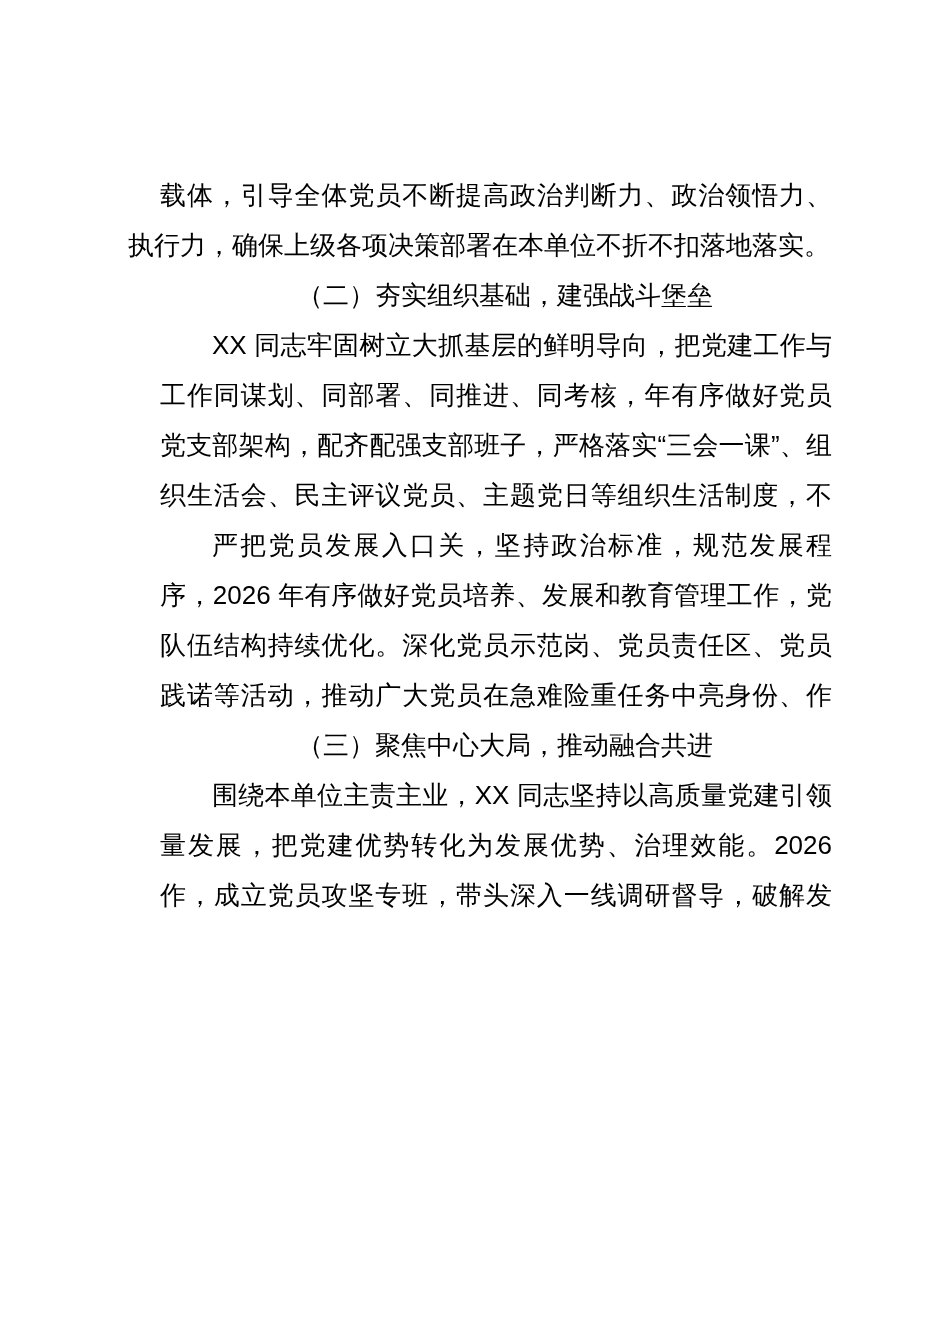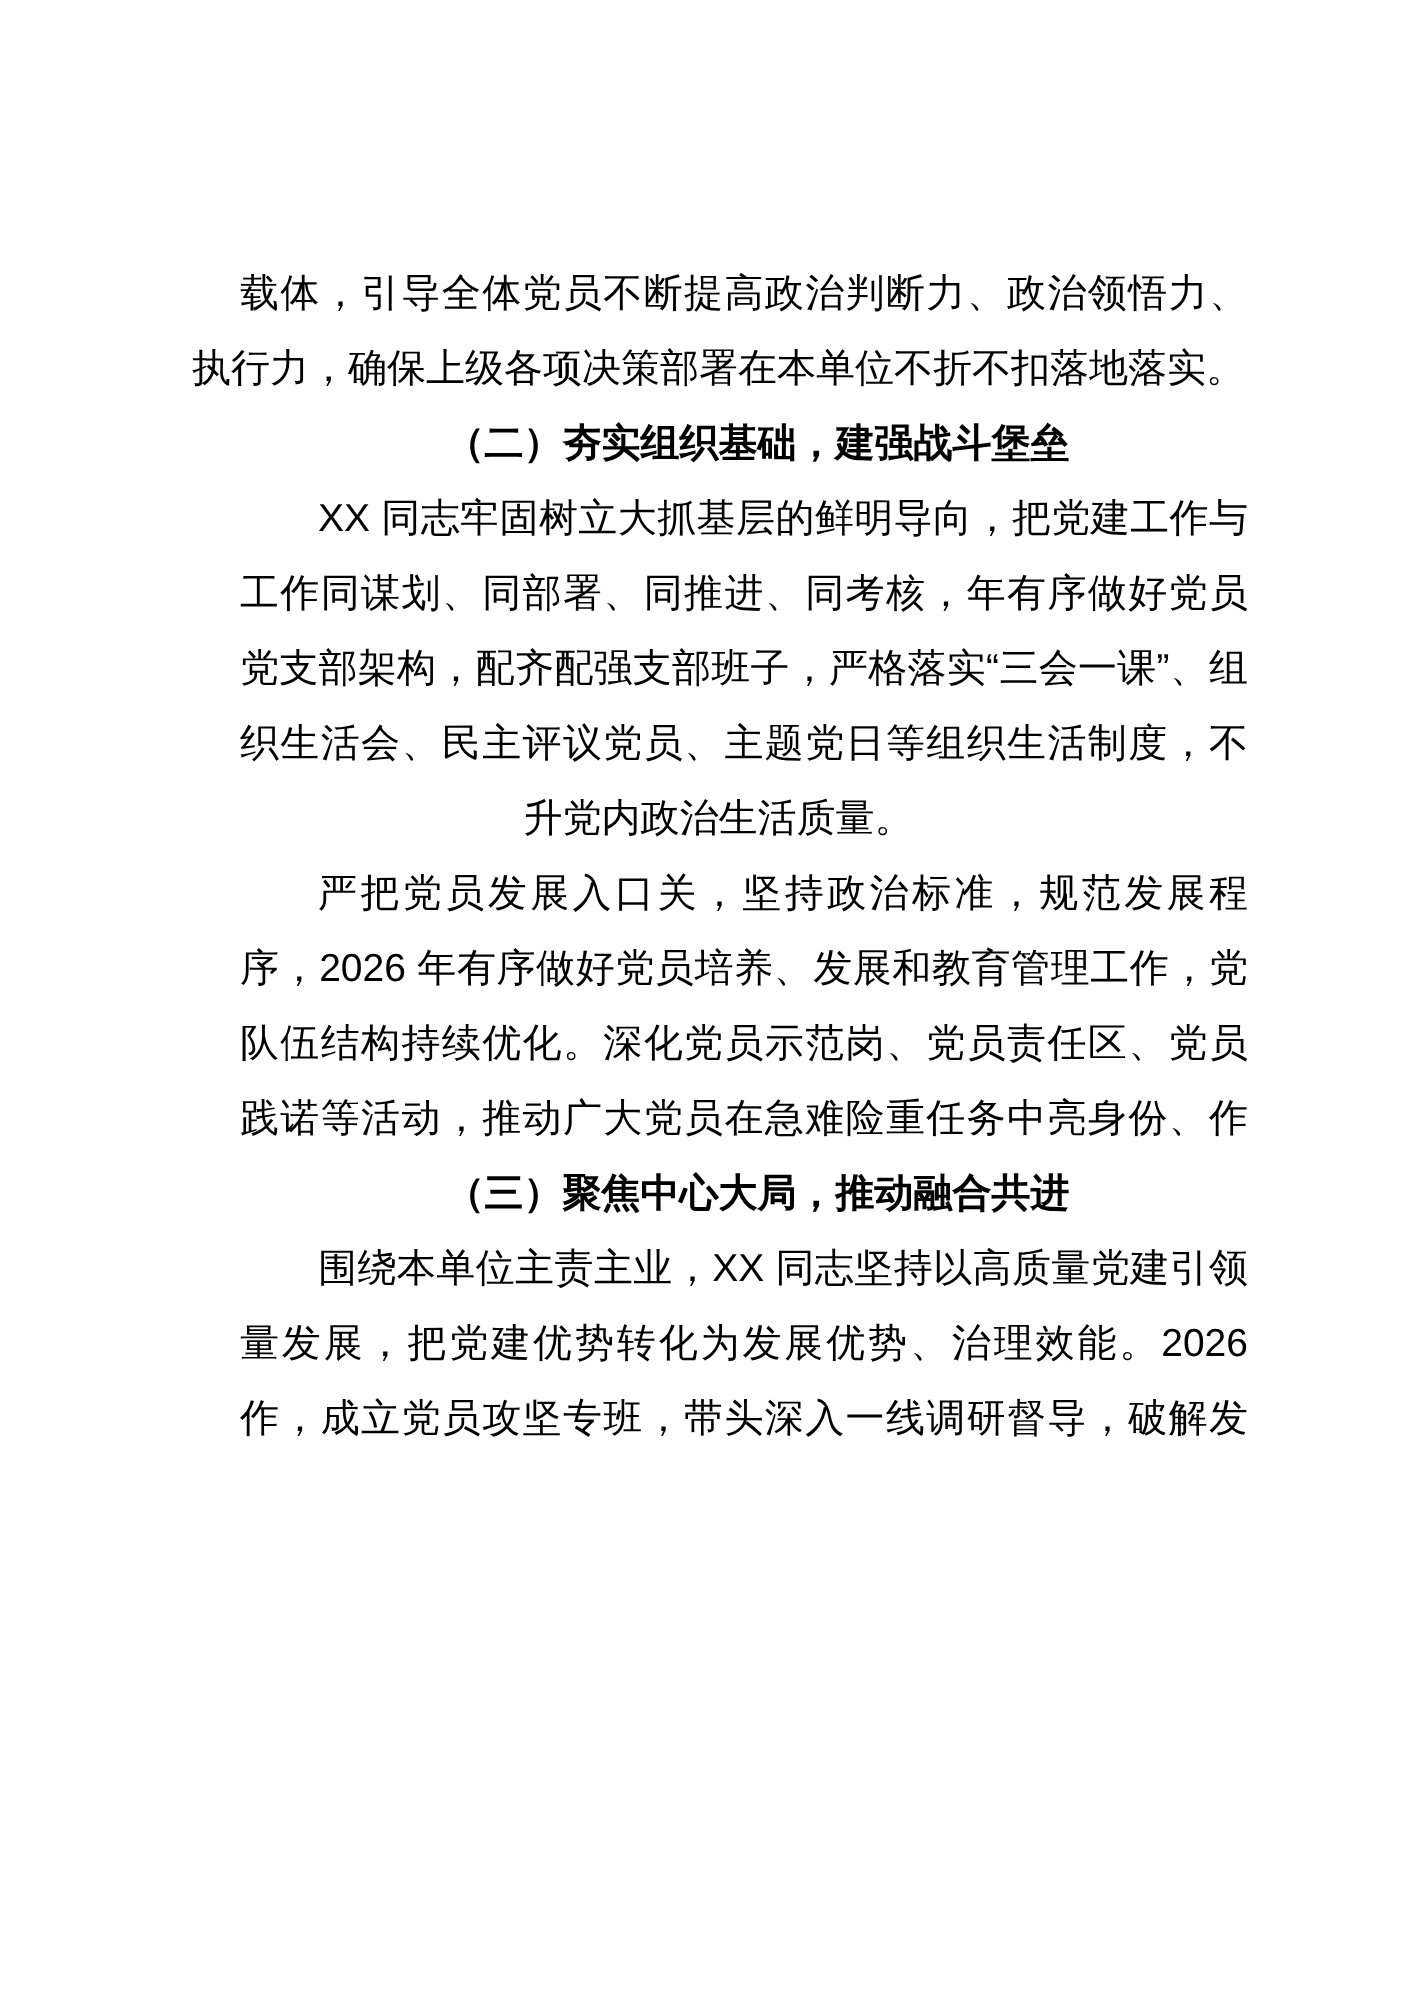--- a/index.html
+++ b/index.html
@@ -37,36 +37,35 @@
   .line.fill {
     text-align: justify;
     text-align-last: justify;
     text-justify: inter-character;
     margin-left: 34px;
   }
   .line.indent {
     text-indent: 52px;
   }
   .line.heading {
-    font-weight: bold;
+    font-weight: normal;
   }
 </style>
 </head>
 <body>
 
 <div class="page">
   <div class="doc-body" id="doc-body" style="color: rgb(0, 0, 0);">
       <div class="line fill">载体，引导全体党员不断提高政治判断力、政治领悟力、政治</div>
       <div class="line">执行力，确保上级各项决策部署在本单位不折不扣落地落实。</div>
       <div class="line indent heading">（二）夯实组织基础，建强战斗堡垒</div>
       <div class="line fill indent">XX 同志牢固树立大抓基层的鲜明导向，把党建工作与中心</div>
       <div class="line fill">工作同谋划、同部署、同推进、同考核，年有序做好党员培养</div>
       <div class="line fill">党支部架构，配齐配强支部班子，严格落实“三会一课”、组</div>
       <div class="line fill">织生活会、民主评议党员、主题党日等组织生活制度，不断提</div>
-      <div class="line">升党内政治生活质量。</div>
       <div class="line fill indent">严把党员发展入口关，坚持政治标准，规范发展程</div>
       <div class="line fill">序，2026 年有序做好党员培养、发展和教育管理工作，党员</div>
       <div class="line fill">队伍结构持续优化。深化党员示范岗、党员责任区、党员承诺</div>
       <div class="line fill">践诺等活动，推动广大党员在急难险重任务中亮身份、作表</div>
       <div class="line indent heading">（三）聚焦中心大局，推动融合共进</div>
       <div class="line fill indent">围绕本单位主责主业，XX 同志坚持以高质量党建引领高质</div>
       <div class="line fill">量发展，把党建优势转化为发展优势、治理效能。2026 年，</div>
       <div class="line fill">作，成立党员攻坚专班，带头深入一线调研督导，破解发展堵</div>
     </div>
 </div>

